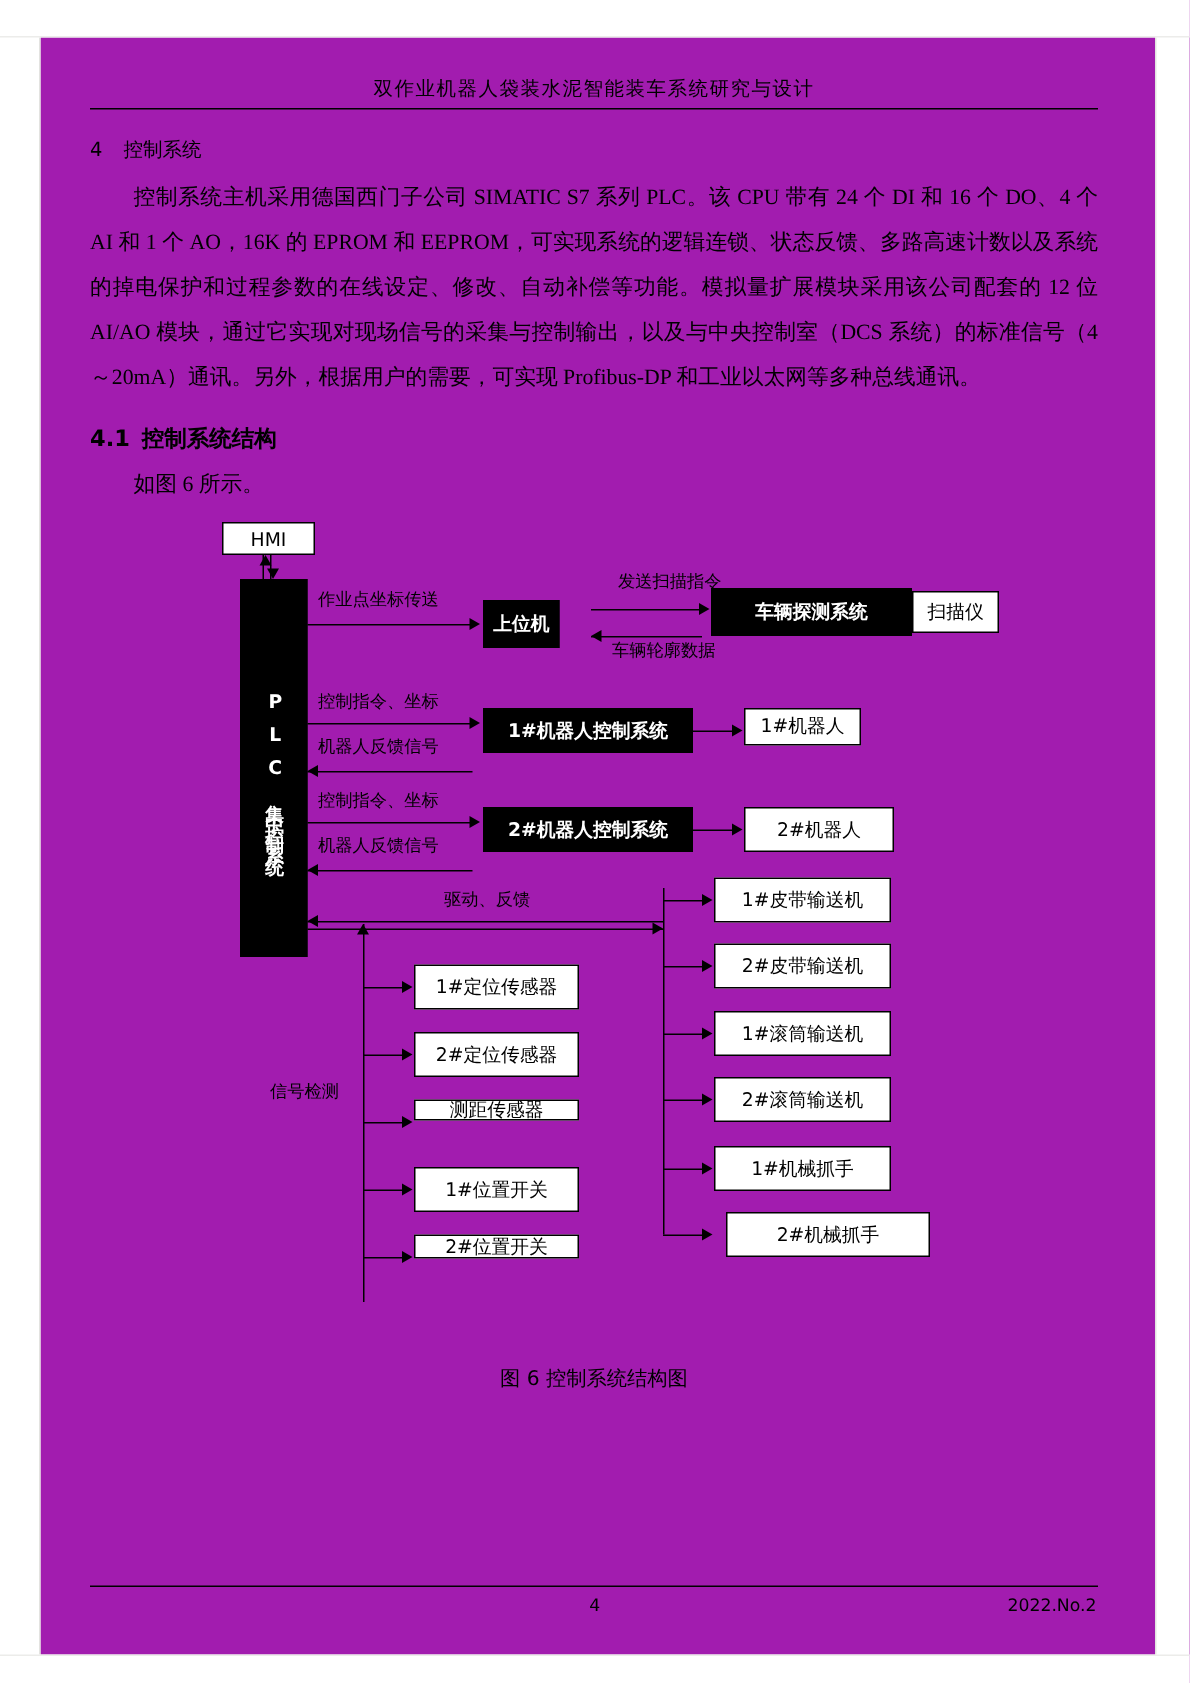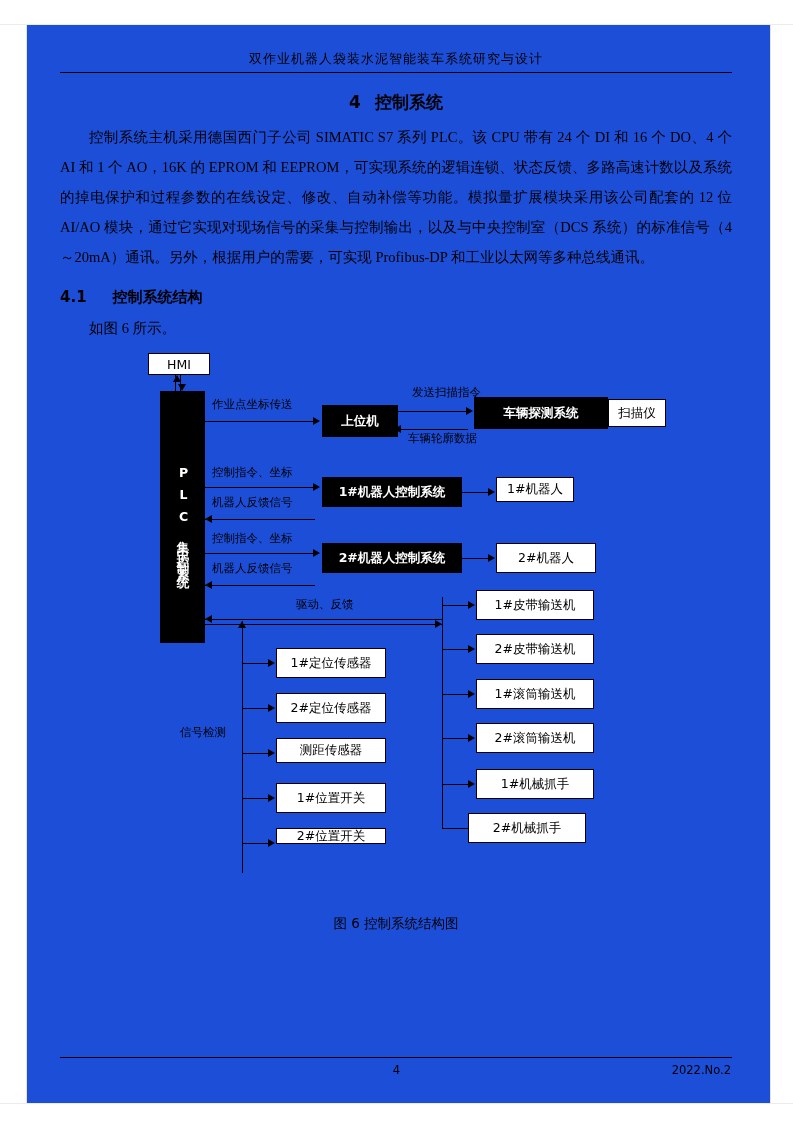--- a/index.html
+++ b/index.html
@@ -6,54 +6,53 @@
   body {
     width:793px; height:1122px;
     background:#ffffff;
     font-family:"Liberation Serif", serif;
     color:#000;
     position:relative;
     overflow:hidden;
   }
   .page {
     position:absolute; left:0; top:0; width:793px; height:1122px;
-    background:#1d4ed8;
+    background:#a21caf;
   }
   .page-edge-left { position:absolute; left:0; top:0; width:26px; height:1122px; background:#ffffff; border-right:1px solid #e3e3e0;}
   .page-edge-right { position:absolute; right:0; top:0; width:22px; height:1122px; background:#ffffff; border-left:1px solid #e3e3e0;}
   .page-edge-top { position:absolute; left:0; top:0; width:793px; height:24px; background:#ffffff; border-bottom:1px solid #ececea;}
   .page-edge-bottom { position:absolute; left:0; bottom:0; width:793px; height:18px; background:#ffffff; border-top:1px solid #ececea;}
 
   .content { position:absolute; left:60px; top:50px; width:672px; }
 
   .header-title {
     text-align:center;
     font-size:13px;
     letter-spacing:1px;
     font-family:"Liberation Serif", serif;
   }
   .header-rule { border-bottom:1.2px solid #000; margin-top:4px; }
 
   h1.sec {
-    font-size:17px;
-    font-weight:bold;
+    font-size:13px;
+    font-weight:normal;
     margin:18px 0 8px 0;
     font-family:"DejaVu Sans", sans-serif;
     letter-spacing:0px;
-    text-align:center;
   }
   h1.sec .num { margin-right:14px; }
 
   h2.sec {
     font-size:15px;
     font-weight:bold;
     margin:16px 0 6px 0;
     font-family:"DejaVu Sans", sans-serif;
   }
-  h2.sec .num { margin-right:26px; }
+  h2.sec .num { margin-right:8px; }
 
   p.body {
     font-size:14.5px;
     line-height:30px;
     text-align:justify;
     text-justify:inter-ideograph;
     margin:0 0 2px 0;
     text-indent:2em;
     font-family:"Liberation Serif", serif;
   }
@@ -135,21 +134,21 @@
       <div class="ln v" style="left:115px; top:22px; height:16px;"></div>
       <div class="ln v" style="left:120px; top:22px; height:16px;"></div>
       <div class="arw u" style="left:113px; top:22px;"></div>
       <div class="arw d" style="left:118px; top:31px;"></div>
 
       <div class="bx blk plc" style="left:100px; top:38px; width:45px; height:252px;">PLC集中控制系统</div>
 
       <div class="lbl" style="left:152px; top:44px;">作业点坐标传送</div>
       <div class="ln h" style="left:145px; top:68px; width:110px;"></div>
       <div class="arw r" style="left:253px; top:64px;"></div>
-      <div class="bx blk" style="left:262px; top:52px; width:76px; height:32px;">上位机</div>
+      <div class="bx blk" style="left:262px; top:52px; width:51px; height:32px;">上位机</div>
 
       <div class="lbl" style="left:352px; top:32px;">发送扫描指令</div>
       <div class="ln h" style="left:334px; top:58px; width:74px;"></div>
       <div class="arw r" style="left:406px; top:54px;"></div>
       <div class="lbl" style="left:348px; top:78px;">车辆轮廓数据</div>
       <div class="ln h" style="left:334px; top:76px; width:74px;"></div>
       <div class="arw l" style="left:334px; top:72px;"></div>
 
       <div class="bx blk" style="left:414px; top:44px; width:134px; height:32px;">车辆探测系统</div>
 
@@ -205,38 +204,38 @@
       <div class="arw r" style="left:408px; top:381px;"></div>
       <div class="bx" style="left:416px; top:370px; width:118px; height:30px;">2#滚筒输送机</div>
 
       <div class="ln h" style="left:382px; top:431px; width:28px;"></div>
       <div class="arw r" style="left:408px; top:427px;"></div>
       <div class="bx" style="left:416px; top:416px; width:118px; height:30px;">1#机械抓手</div>
 
       <div class="ln h" style="left:382px; top:475px; width:28px;"></div>
       <div class="arw r" style="left:408px; top:471px;"></div>
       <div class="ln v" style="left:382px; top:460px; height:15px;"></div>
-      <div class="bx" style="left:408px; top:460px; width:118px; height:30px;">2#机械抓手</div>
+      <div class="bx" style="left:424px; top:460px; width:136px; height:30px;">2#机械抓手</div>
 
       <div class="ln v" style="left:182px; top:268px; height:252px;"></div>
       <div class="arw u" style="left:178px; top:268px;"></div>
 
       <div class="lbl" style="left:120px; top:372px;">信号检测</div>
 
       <div class="ln h" style="left:182px; top:310px; width:28px;"></div>
       <div class="arw r" style="left:208px; top:306px;"></div>
       <div class="bx" style="left:216px; top:295px; width:110px; height:30px;">1#定位传感器</div>
 
       <div class="ln h" style="left:182px; top:355px; width:28px;"></div>
       <div class="arw r" style="left:208px; top:351px;"></div>
       <div class="bx" style="left:216px; top:340px; width:110px; height:30px;">2#定位传感器</div>
 
       <div class="ln h" style="left:182px; top:400px; width:28px;"></div>
       <div class="arw r" style="left:208px; top:396px;"></div>
-      <div class="bx" style="left:216px; top:385px; width:110px; height:25px;">测距传感器</div>
+      <div class="bx" style="left:216px; top:385px; width:110px; height:14px;">测距传感器</div>
 
       <div class="ln h" style="left:182px; top:445px; width:28px;"></div>
       <div class="arw r" style="left:208px; top:441px;"></div>
       <div class="bx" style="left:216px; top:430px; width:110px; height:30px;">1#位置开关</div>
 
       <div class="ln h" style="left:182px; top:490px; width:28px;"></div>
       <div class="arw r" style="left:208px; top:486px;"></div>
       <div class="bx" style="left:216px; top:475px; width:110px; height:16px;">2#位置开关</div>
 
     </div>

